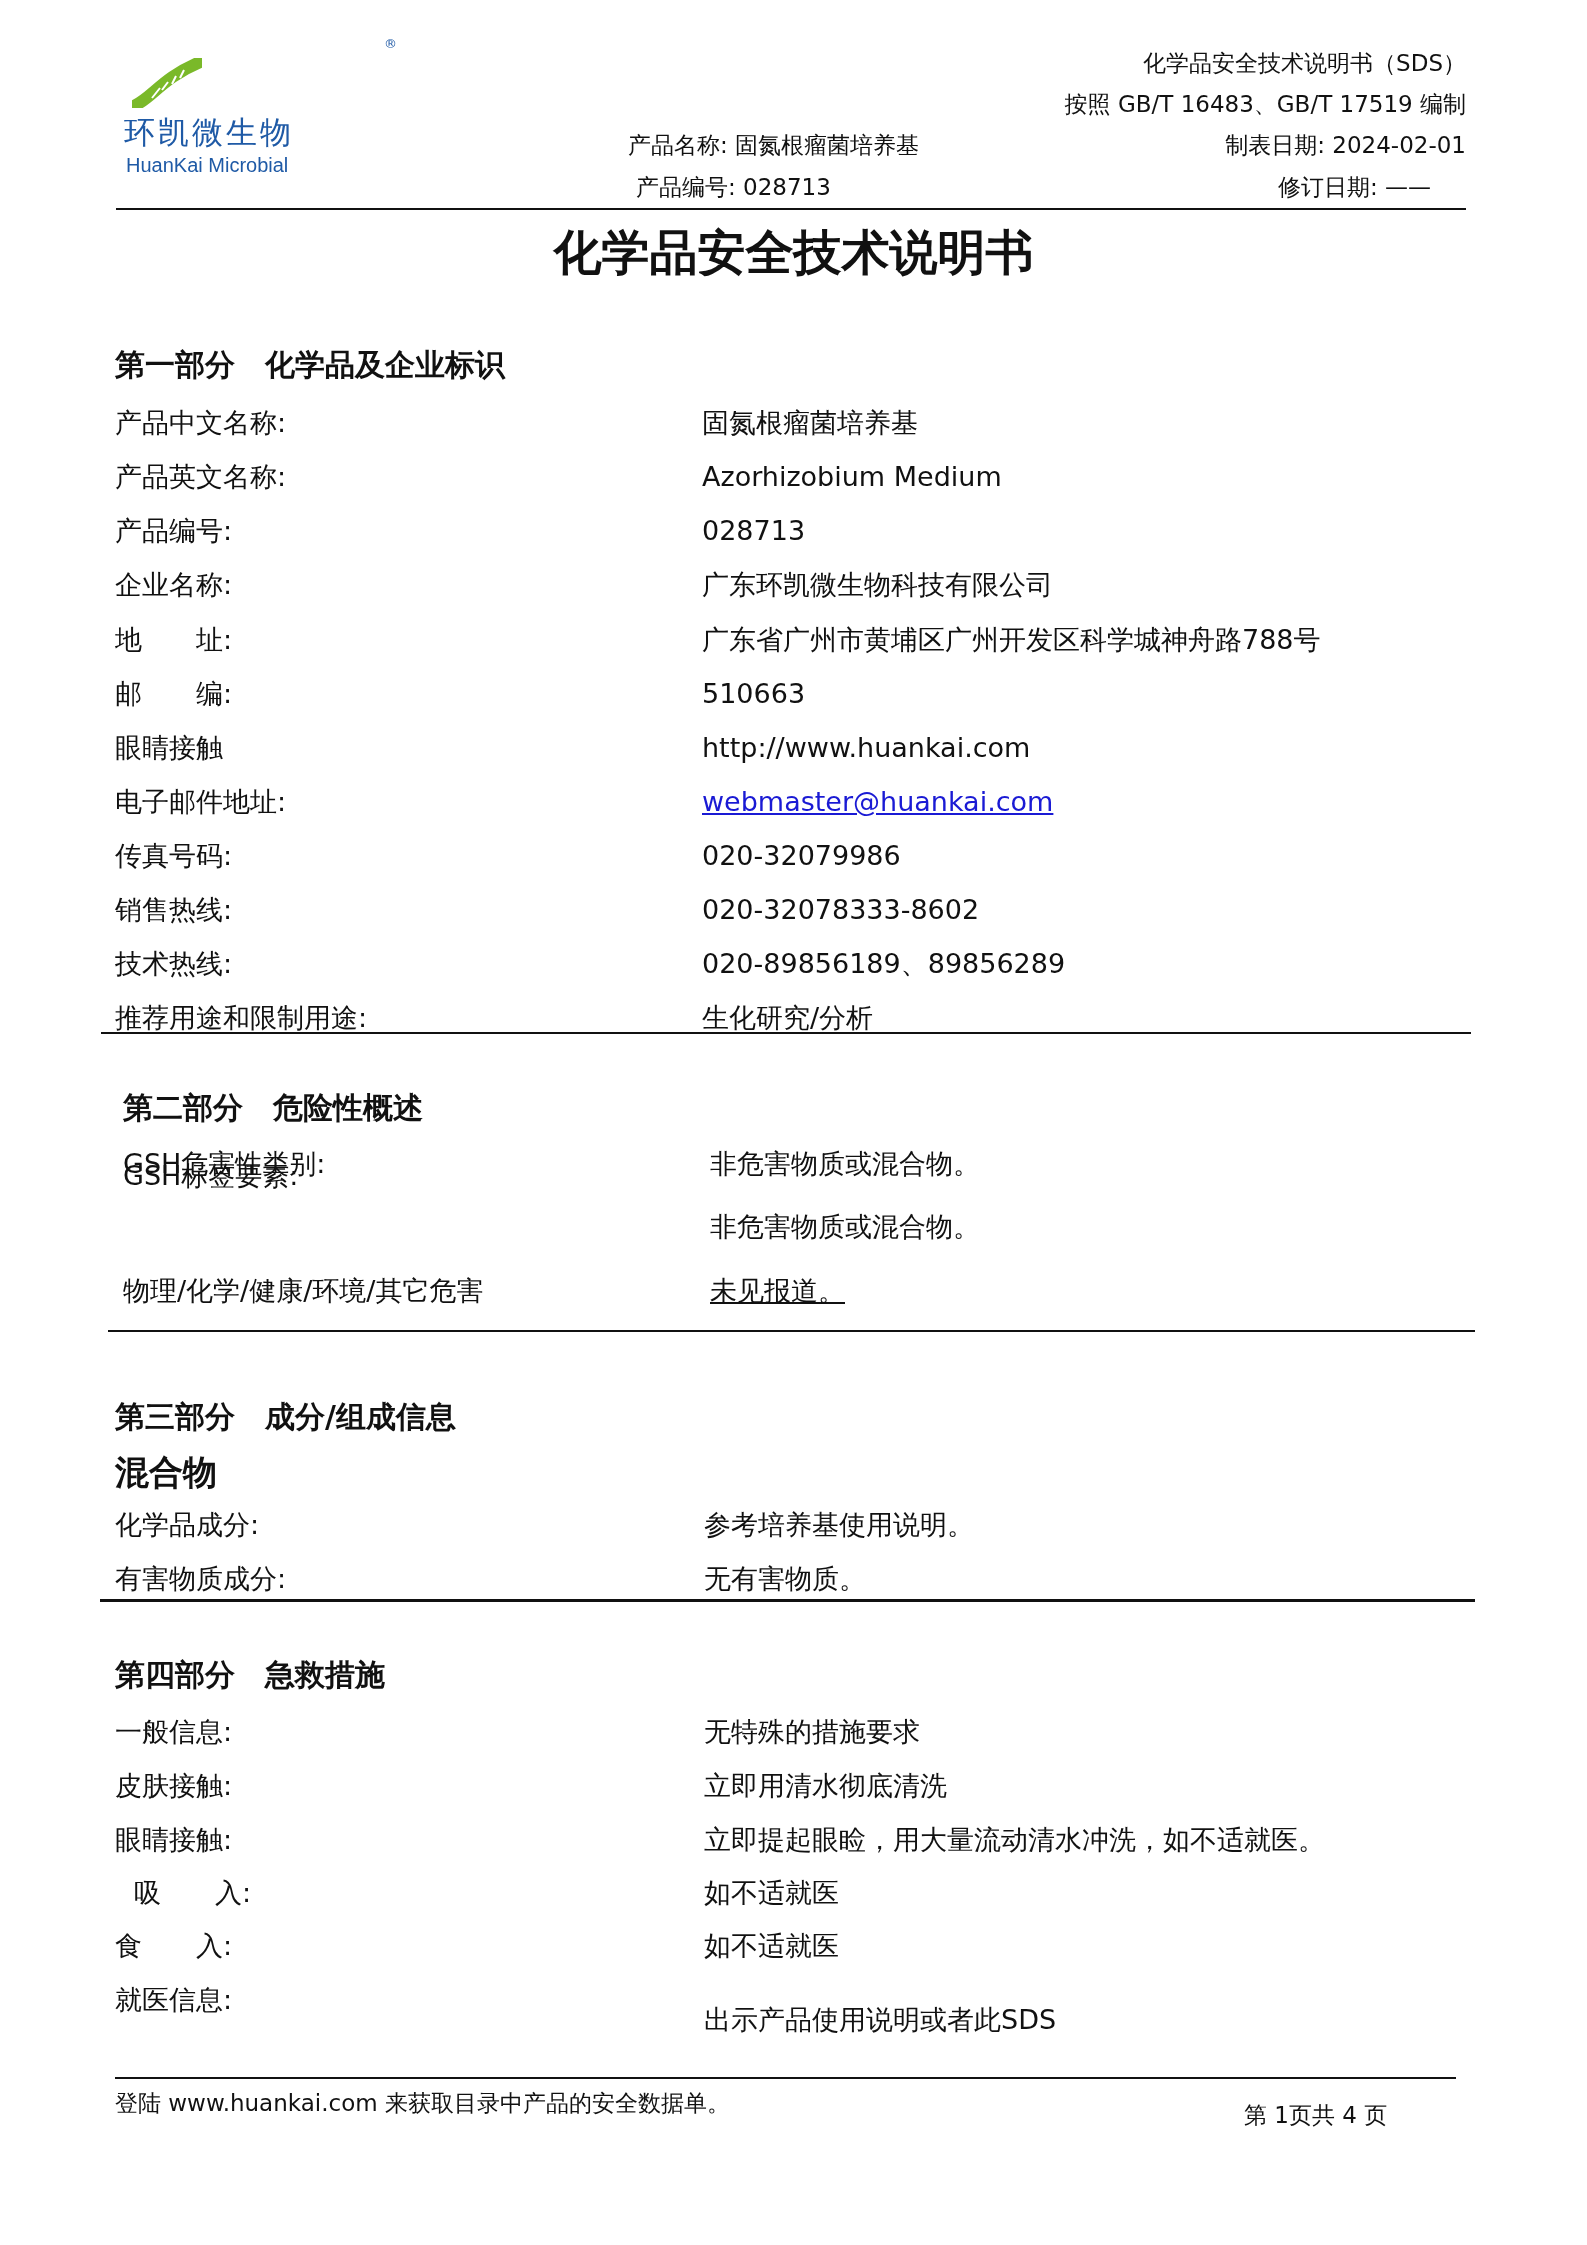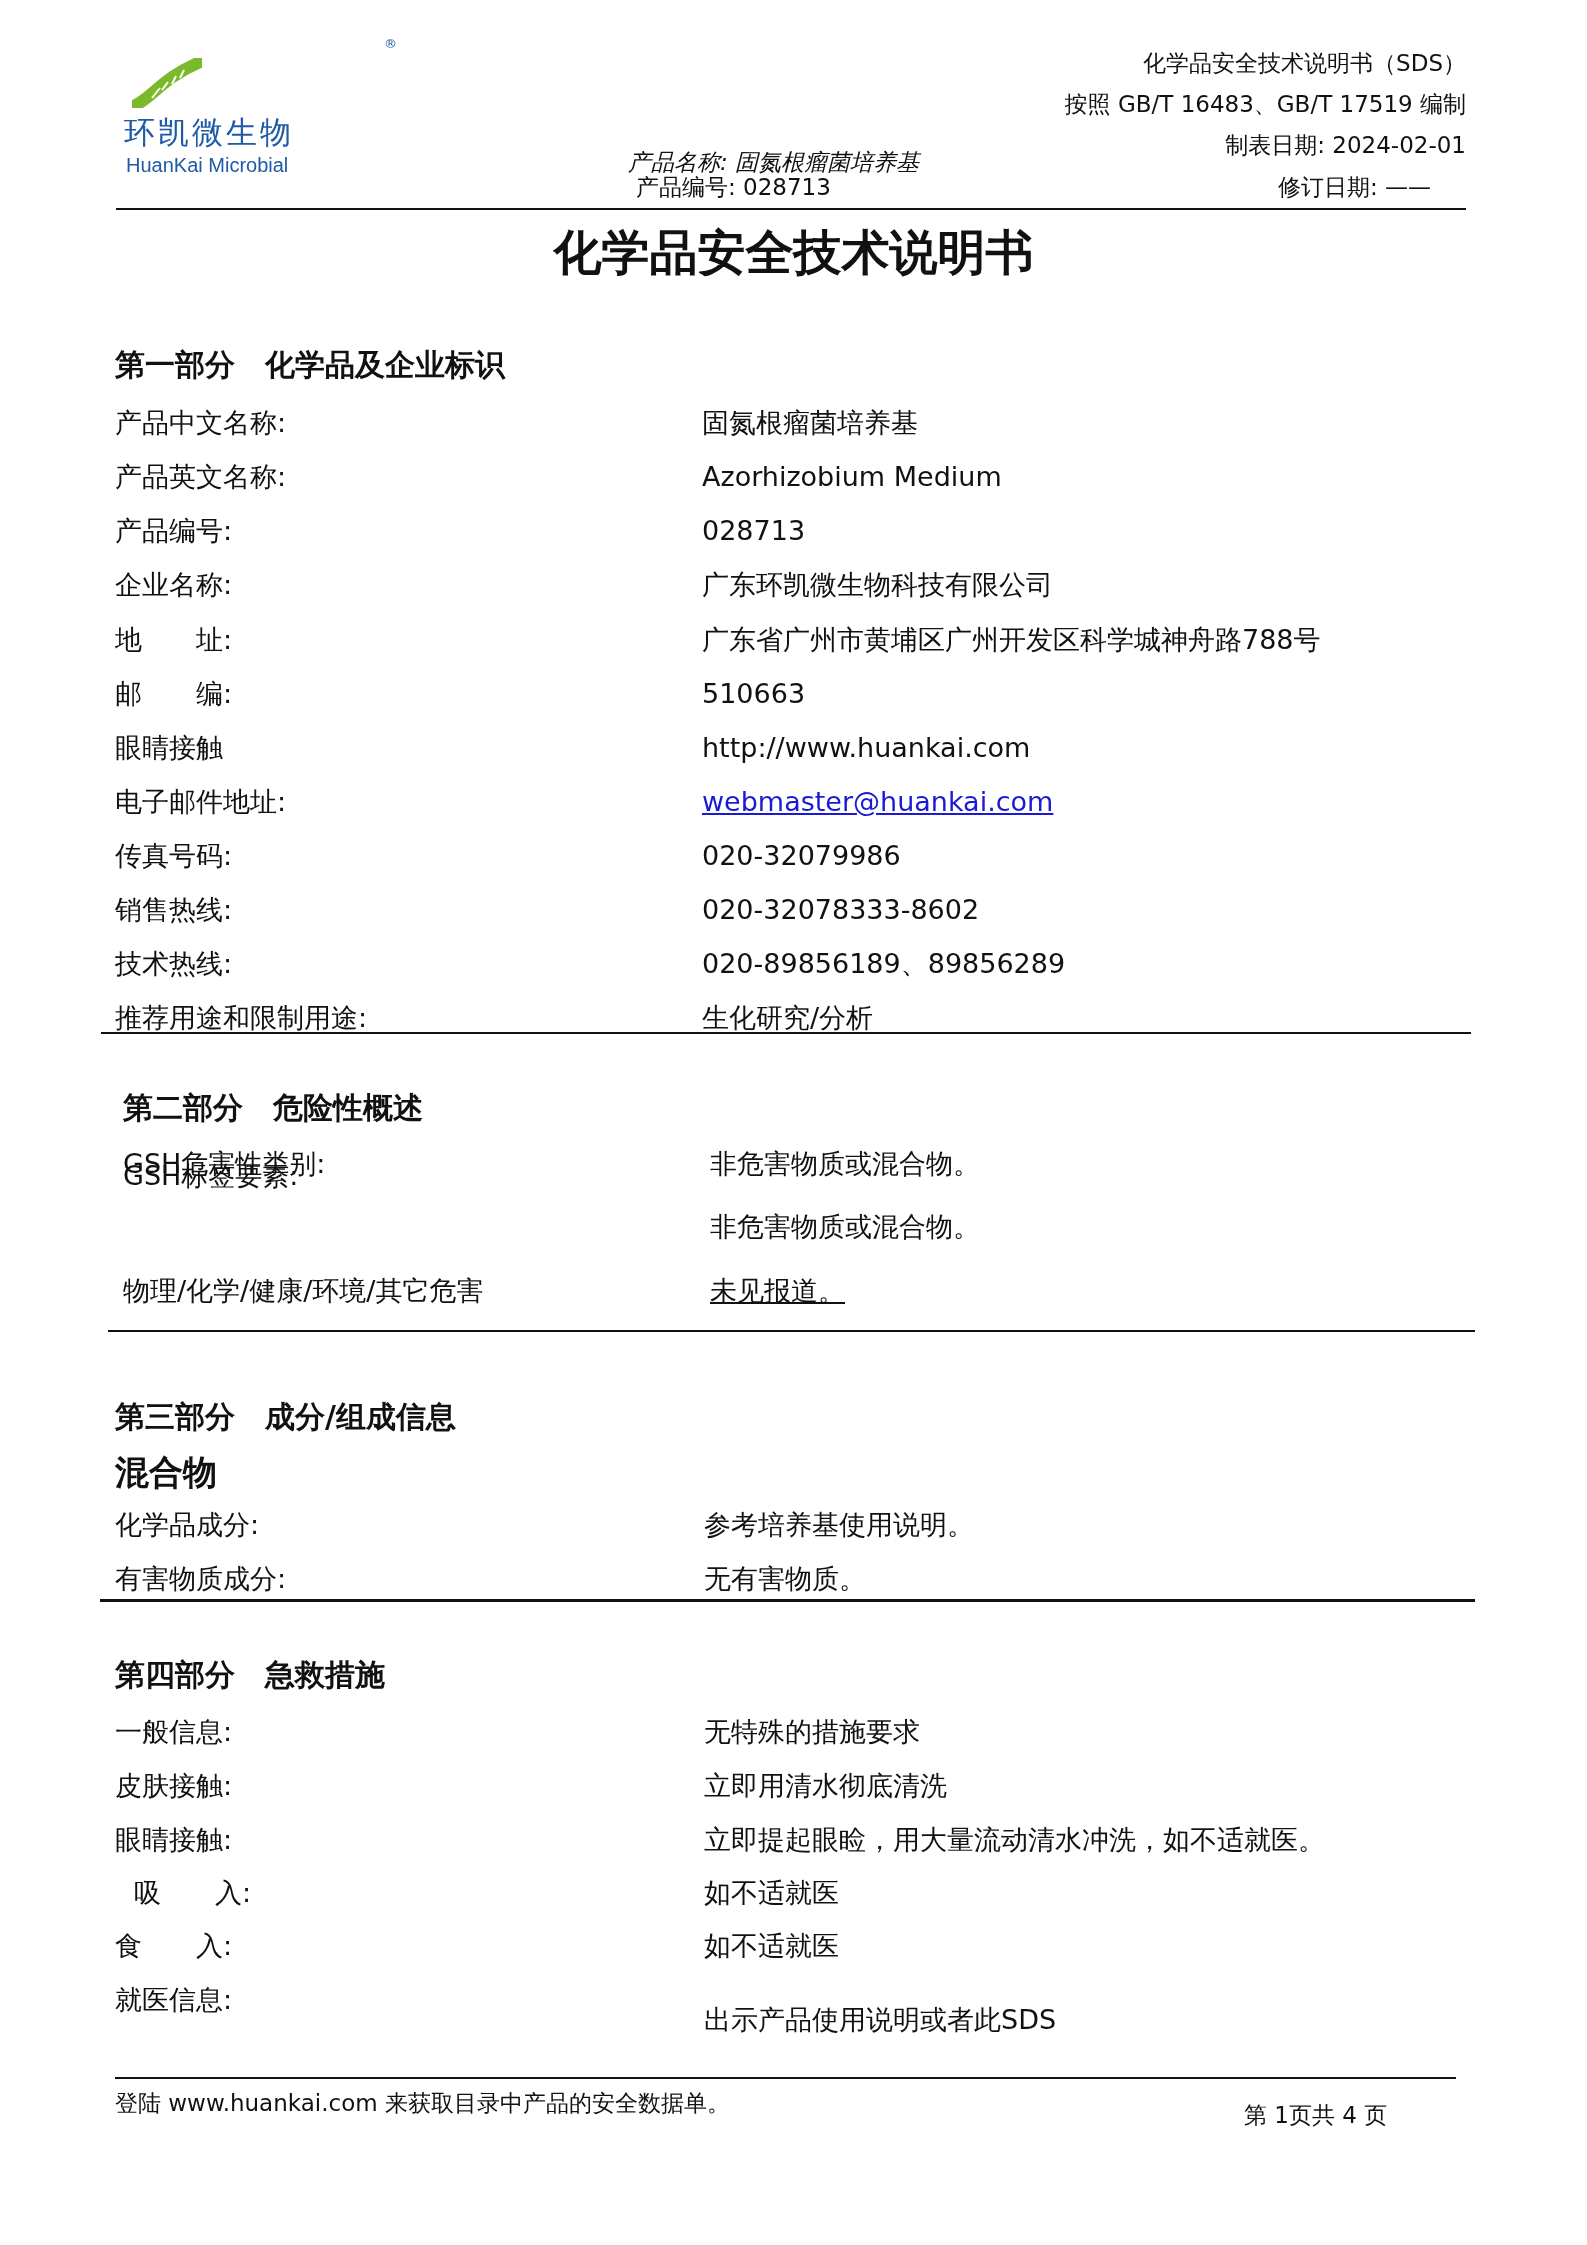--- a/index.html
+++ b/index.html
@@ -31,21 +31,21 @@
 <div class="logo">
   <svg class="logo-helix" viewBox="0 0 70 50">
     <path d="M2 48 C20 40, 30 20, 68 4" stroke="#7ab929" stroke-width="12" fill="none" stroke-linecap="round"></path>
     <path d="M20 40 L28 30 M30 32 L36 24 M40 26 L44 18 M48 20 L52 12" stroke="#ffffff" stroke-width="2"></path>
   </svg>
   <div class="logo-reg">®</div>
   <div class="logo-cn">环凯微生物</div>
   <div class="logo-en">HuanKai Microbial</div>
 </div>
 
-<div class="abs hdr-mid" style="left:628px; top:147px;font-style:italic;">产品名称: 固氮根瘤菌培养基</div>
+<div class="abs hdr-mid" style="left:628px; top:130px;">产品名称: 固氮根瘤菌培养基</div>
 <div class="abs hdr-mid" style="left:636px; top:172px;">产品编号: 028713</div>
 
 <div class="abs hdr-right" style="top:48px;">化学品安全技术说明书（SDS）</div>
 <div class="abs hdr-right" style="top:89px;">按照 GB/T 16483、GB/T 17519  编制</div>
 <div class="abs hdr-right" style="top:130px;">制表日期: 2024-02-01</div>
 <div class="abs hdr-right" style="top:172px; right:156px;">修订日期: ——</div>
 
 <div class="rule" style="left:116px; width:1350px; top:208px;"></div>
 
 <div class="abs title">化学品安全技术说明书</div>

